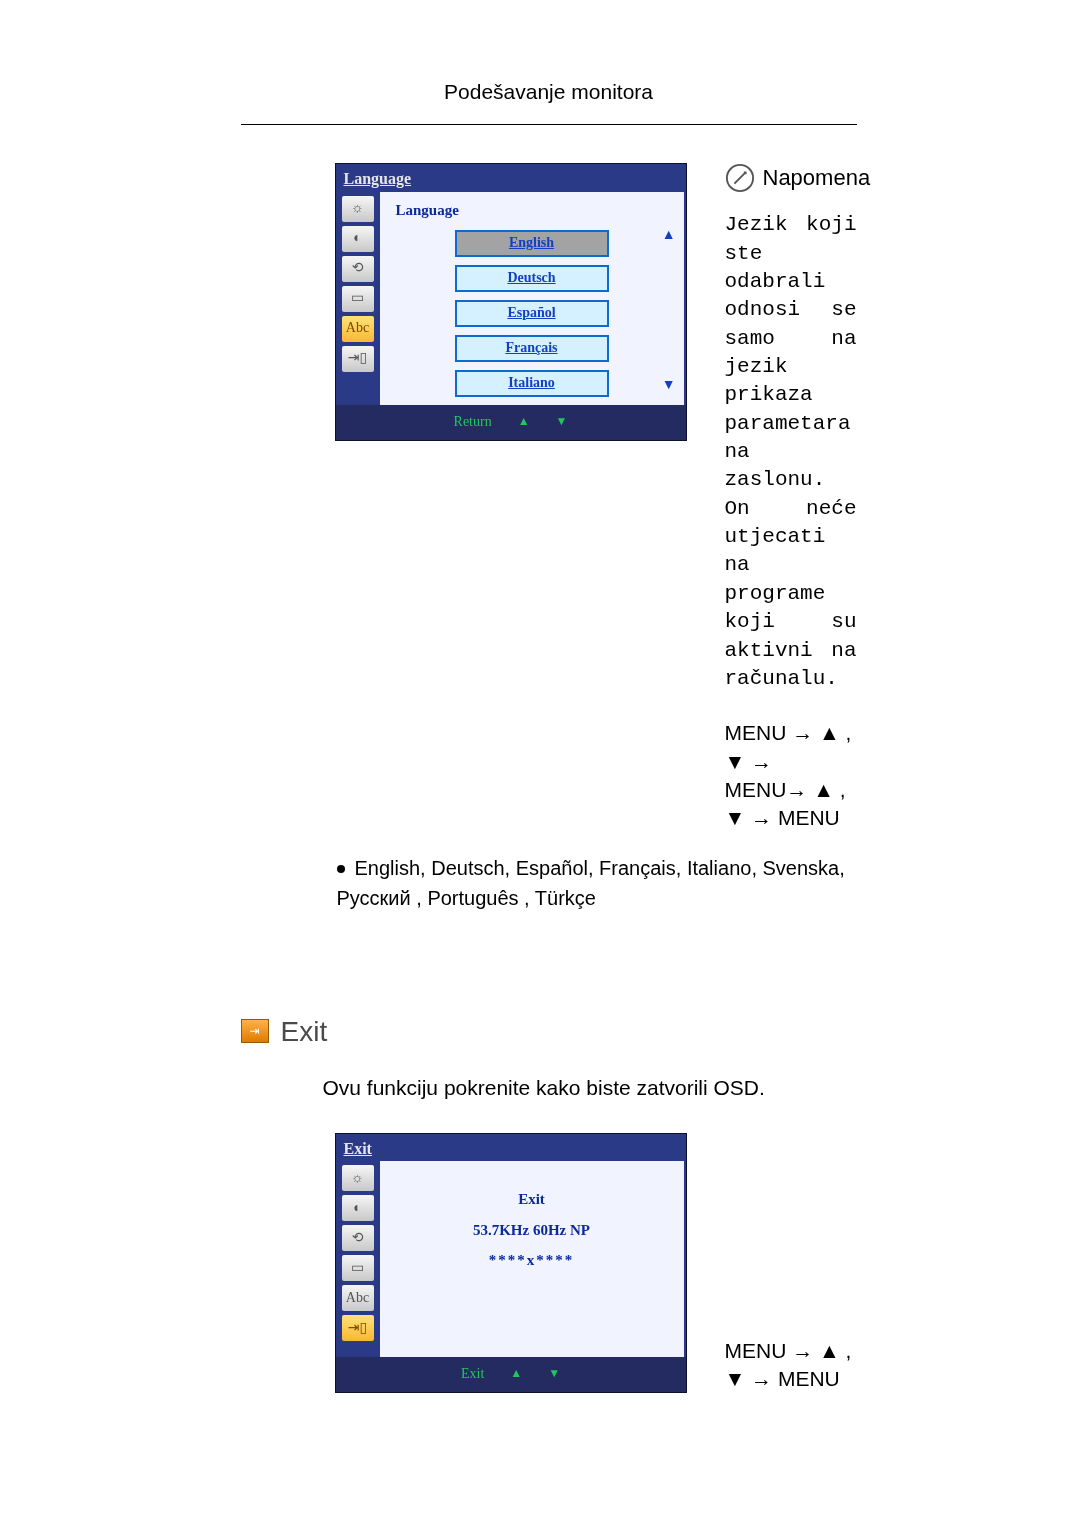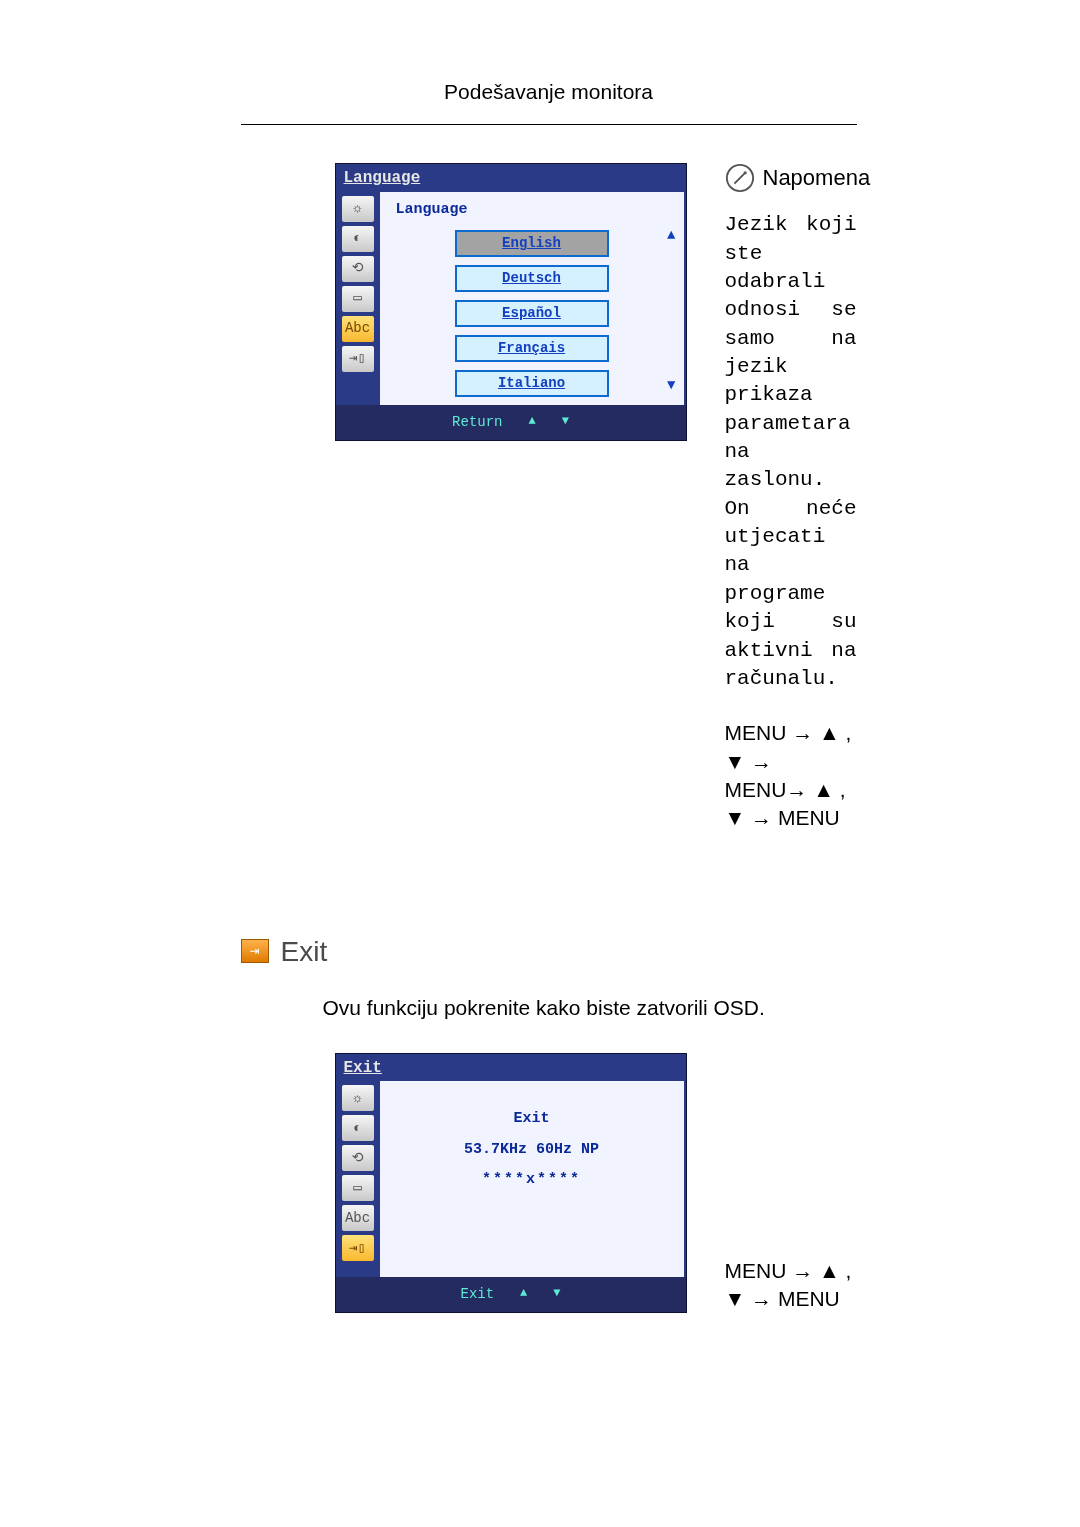--- a/index.html
+++ b/index.html
@@ -30,21 +30,21 @@
     display:flex;align-items:center;justify-content:center;
   }
   .note-icon svg{width:30px;height:30px;}
   .note-title{font-size:22px;}
   .nav-seq{margin-top:26px;}
   
   .osd{
     width:350px;
     background:#2a3a86;
     color:#fff;
-    font-family:Liberation Mono, monospace;
+    font-family:Liberation Serif, serif;
     font-size:15px;
     border:1px solid #0d1030;
   }
   .osd .titlebar{
     font-weight:bold;
     padding:4px 8px 2px 8px;
     color:#e6e6e6;
     text-decoration:underline;
     font-size:16px;
   }
@@ -88,21 +88,21 @@
   }
   .osd .opt.first{background:#a3a3a3;}
   .osd .arrow-up,.osd .arrow-dn{
     position:absolute;right:8px;color:#1240c0;font-size:14px;
   }
   .osd .arrow-up{top:34px;}
   .osd .arrow-dn{bottom:10px;}
   .osd .footer{
     background:#232b60;
     text-align:center;
-    color:#5eead4;
+    color:#22c55e;
     font-size:14px;
     padding:8px 0;
     display:flex;justify-content:center;gap:26px;
   }
   .osd .footer .tri{font-size:12px;}
   .osd .panel.center{align-items:center;justify-content:flex-start;gap:10px;padding-top:28px;}
   .osd .panel.center .line{color:#0b2a9a;font-weight:bold;}
   .osd .panel.center .mono{letter-spacing:2px;}
   .langlist{
     margin:20px 0 0 96px;
@@ -176,20 +176,23 @@
                 <path d="M10 22 L22 10 M20 10 L22 10 L22 12" fill="none" stroke="#555" stroke-width="2"></path>
               </svg>
           </span>
           <span class="note-title">Napomena</span>
         </div>
         <div class="justify">Jezik koji ste odabrali odnosi se samo na jezik prikaza parametara na zaslonu. On neće utjecati na programe koji su aktivni na računalu.</div>
         <div class="nav-seq">MENU → ▲ , ▼ → MENU→ ▲ , ▼ → MENU</div>
       </div>
     </div>
 
+    <div class="langlist">
+      <span class="b"></span><span>English, Deutsch, Español, Français,  Italiano, Svenska, Русский , Português , Türkçe</span>
+    </div>
 
     <div class="sect">
       <span class="badge">⇥</span>
       <span>Exit</span>
     </div>
     <div class="exit-desc">Ovu funkciju pokrenite kako biste zatvorili OSD.</div>
 
     <div class="row" style="margin-top:30px;align-items:flex-end;">
       <div class="col-left">
         <div class="osd">

